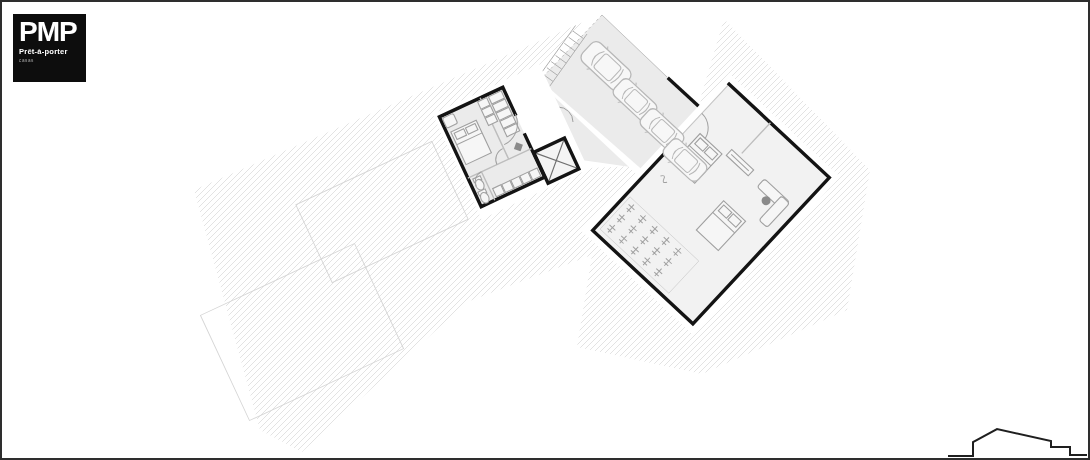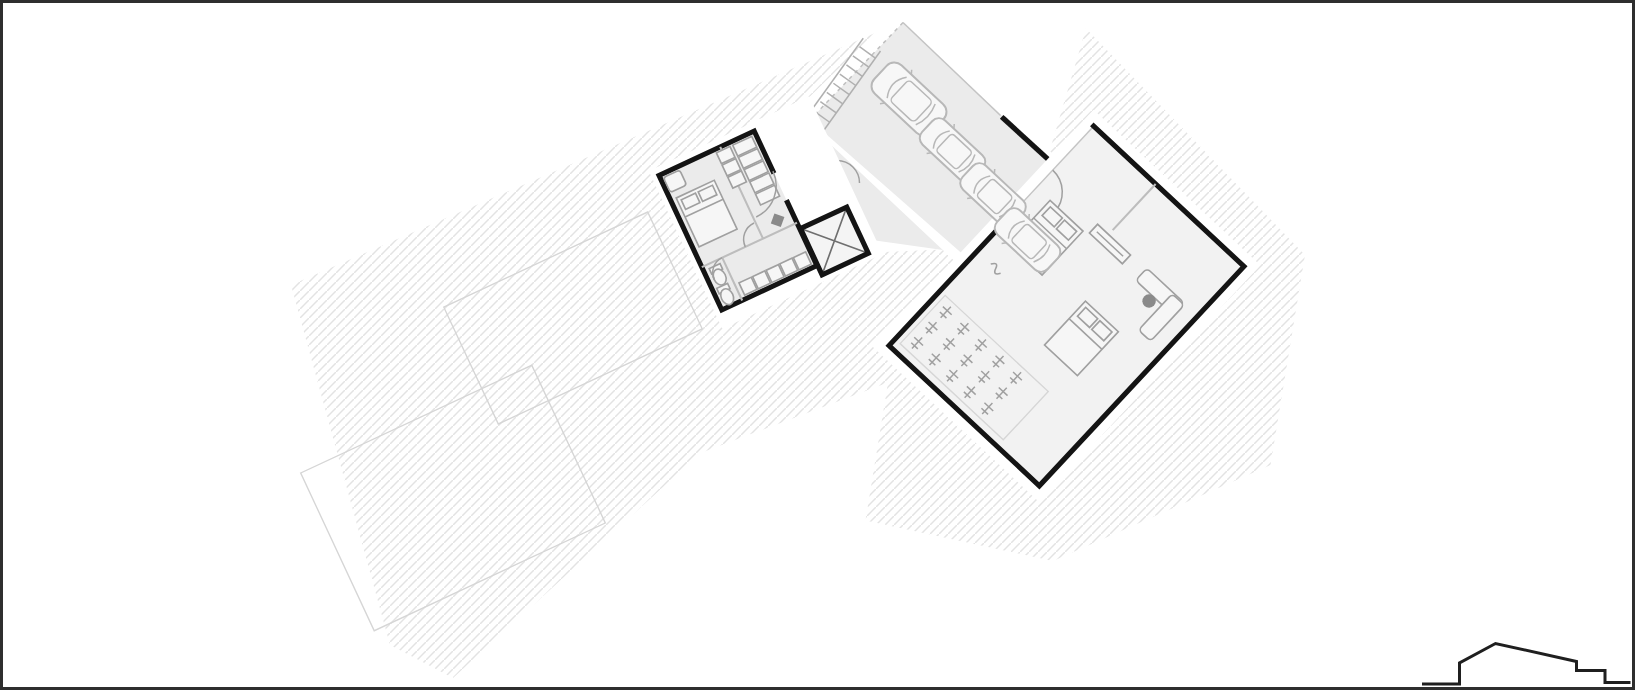--- a/index.html
+++ b/index.html
@@ -34,20 +34,25 @@
   .carline{stroke:var(--c-car);stroke-width:1;fill:none;}
   .step{stroke:#b0b0b0;stroke-width:1;fill:none;}
   .xline{stroke:#6f6f6f;stroke-width:1.1;fill:none;}
   .profile{stroke:var(--c-profile);stroke-width:2;fill:none;stroke-linejoin:miter;}
 </style>
 <title>Prêt-à-porter</title></head>
 <body>
 
 <div class="canvas">
 
+  <div class="logo">
+    <span class="logo-acronym">PMP</span>
+    <span class="logo-name">Prêt-à-porter</span>
+    <span class="logo-tagline">casas</span>
+  </div>
 
   <svg class="plan-svg" width="1086" height="456" viewBox="0 0 1086 456">
     <defs>
       <pattern id="hp" width="6" height="6" patternUnits="userSpaceOnUse">
         <line x1="0" y1="6" x2="6" y2="0" stroke="var(--c-hatch)" stroke-width="1"></line>
       </pattern>
       <g id="plant">
         <path d="M0,-5 V5 M-4,-1.5 H4 M-3,2.5 H3" class="furnline"></path>
       </g>
       <g id="bed">

